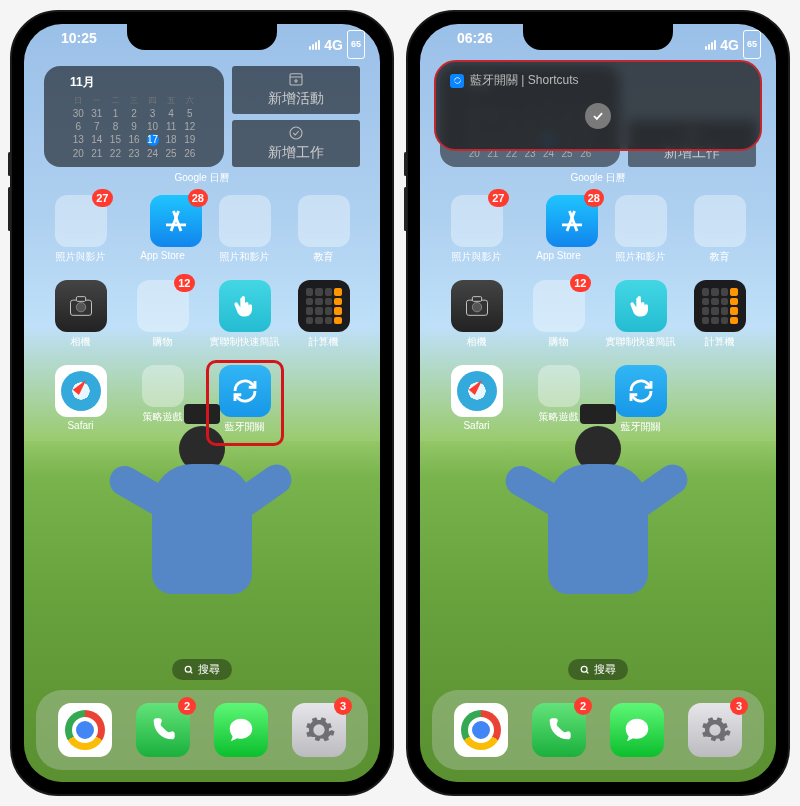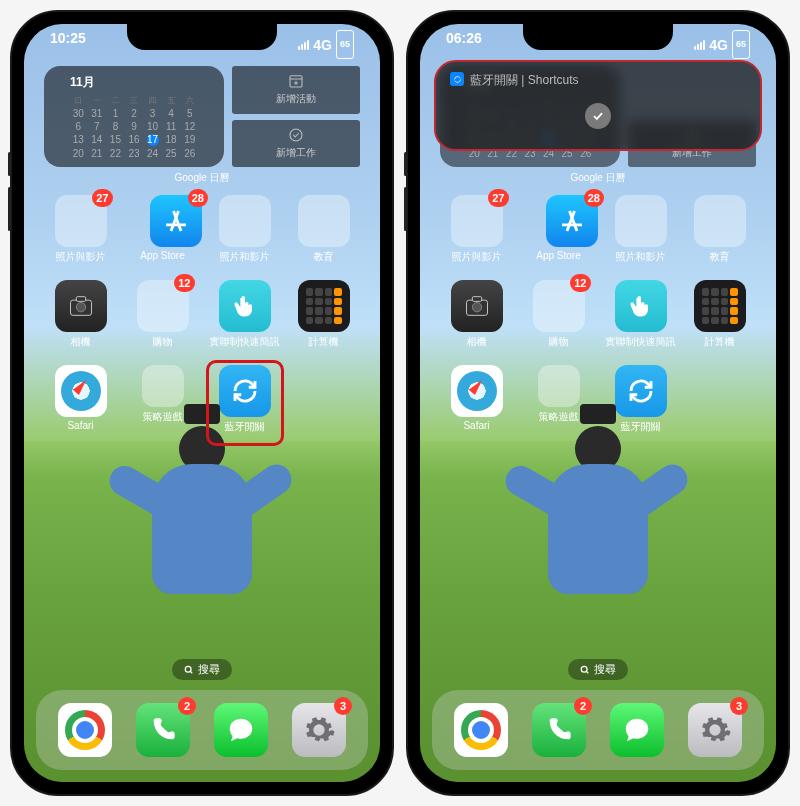--- a/index.html
+++ b/index.html
@@ -61,21 +61,21 @@
     transform: translateX(-50%);
     width: var(--notch-width);
     height: var(--notch-height);
     background: #000;
     border-radius: 0 0 18px 18px;
     z-index: 10;
   }
   .status-bar {
     position: absolute;
     top: 6px;
-    left: 0;
+    left: 11px;
     width: 100%;
     display: flex;
     justify-content: space-between;
     padding: 0 26px;
     box-sizing: border-box;
     color: #fff;
     font-size: 14px;
     font-weight: 600;
     z-index: 5;
   }
@@ -142,21 +142,21 @@
   }
   .mini-widget {
     background: rgba(0,0,0,0.55);
     border-radius: 3px;
     flex: 1;
     display: flex;
     flex-direction: column;
     align-items: center;
     justify-content: center;
     gap: 3px;
-    font-size: 10px;
+    font-size: 14px;
     color: #ccc;
   }
   .mini-widget svg { width: 16px; height: 16px; stroke:#bbb; fill:none; stroke-width:1.6; }
   .widget-caption {
     text-align: center;
     font-size: 10px;
     color: #fff;
     margin-top: 4px;
   }
 
@@ -169,21 +169,21 @@
     background: rgba(30,30,30,0.78);
     backdrop-filter: blur(6px);
     border-radius: 22px;
     padding: 10px 14px 16px 14px;
     z-index: 8;
     border: 2px solid #c1272d;
     box-sizing: border-box;
   }
   .notif-header {
     display: flex;
-    align-items: flex-start;
+    align-items: center;
     gap: 6px;
     color: #bbb;
     font-size: 12px;
   }
   .notif-icon {
     width: 14px; height: 14px;
     background: #0a84ff;
     border-radius: 3px;
     display: flex; align-items: center; justify-content: center;
   }

